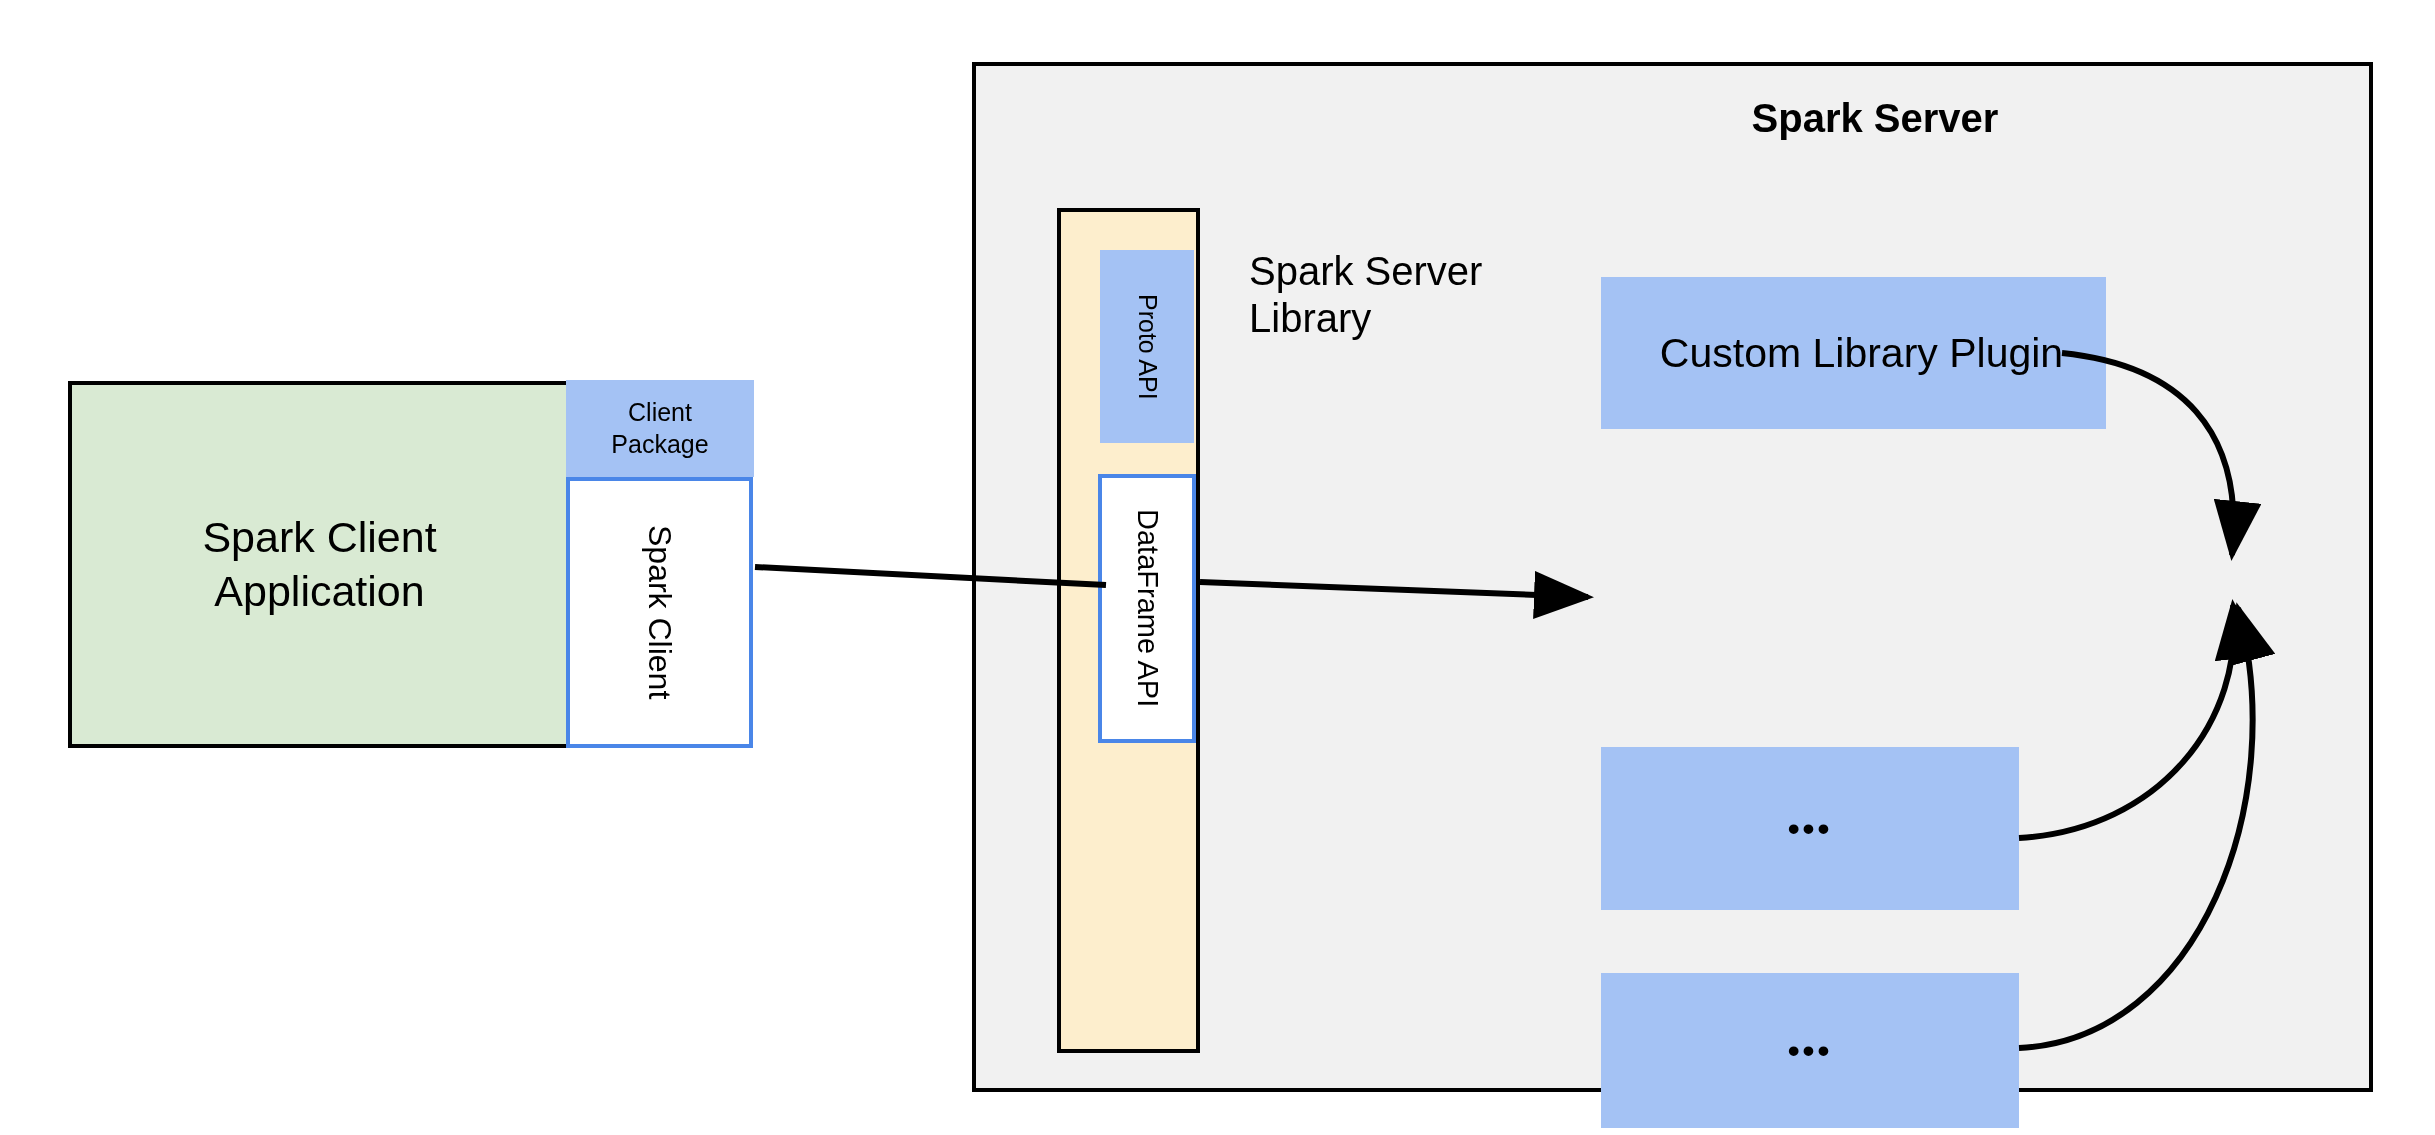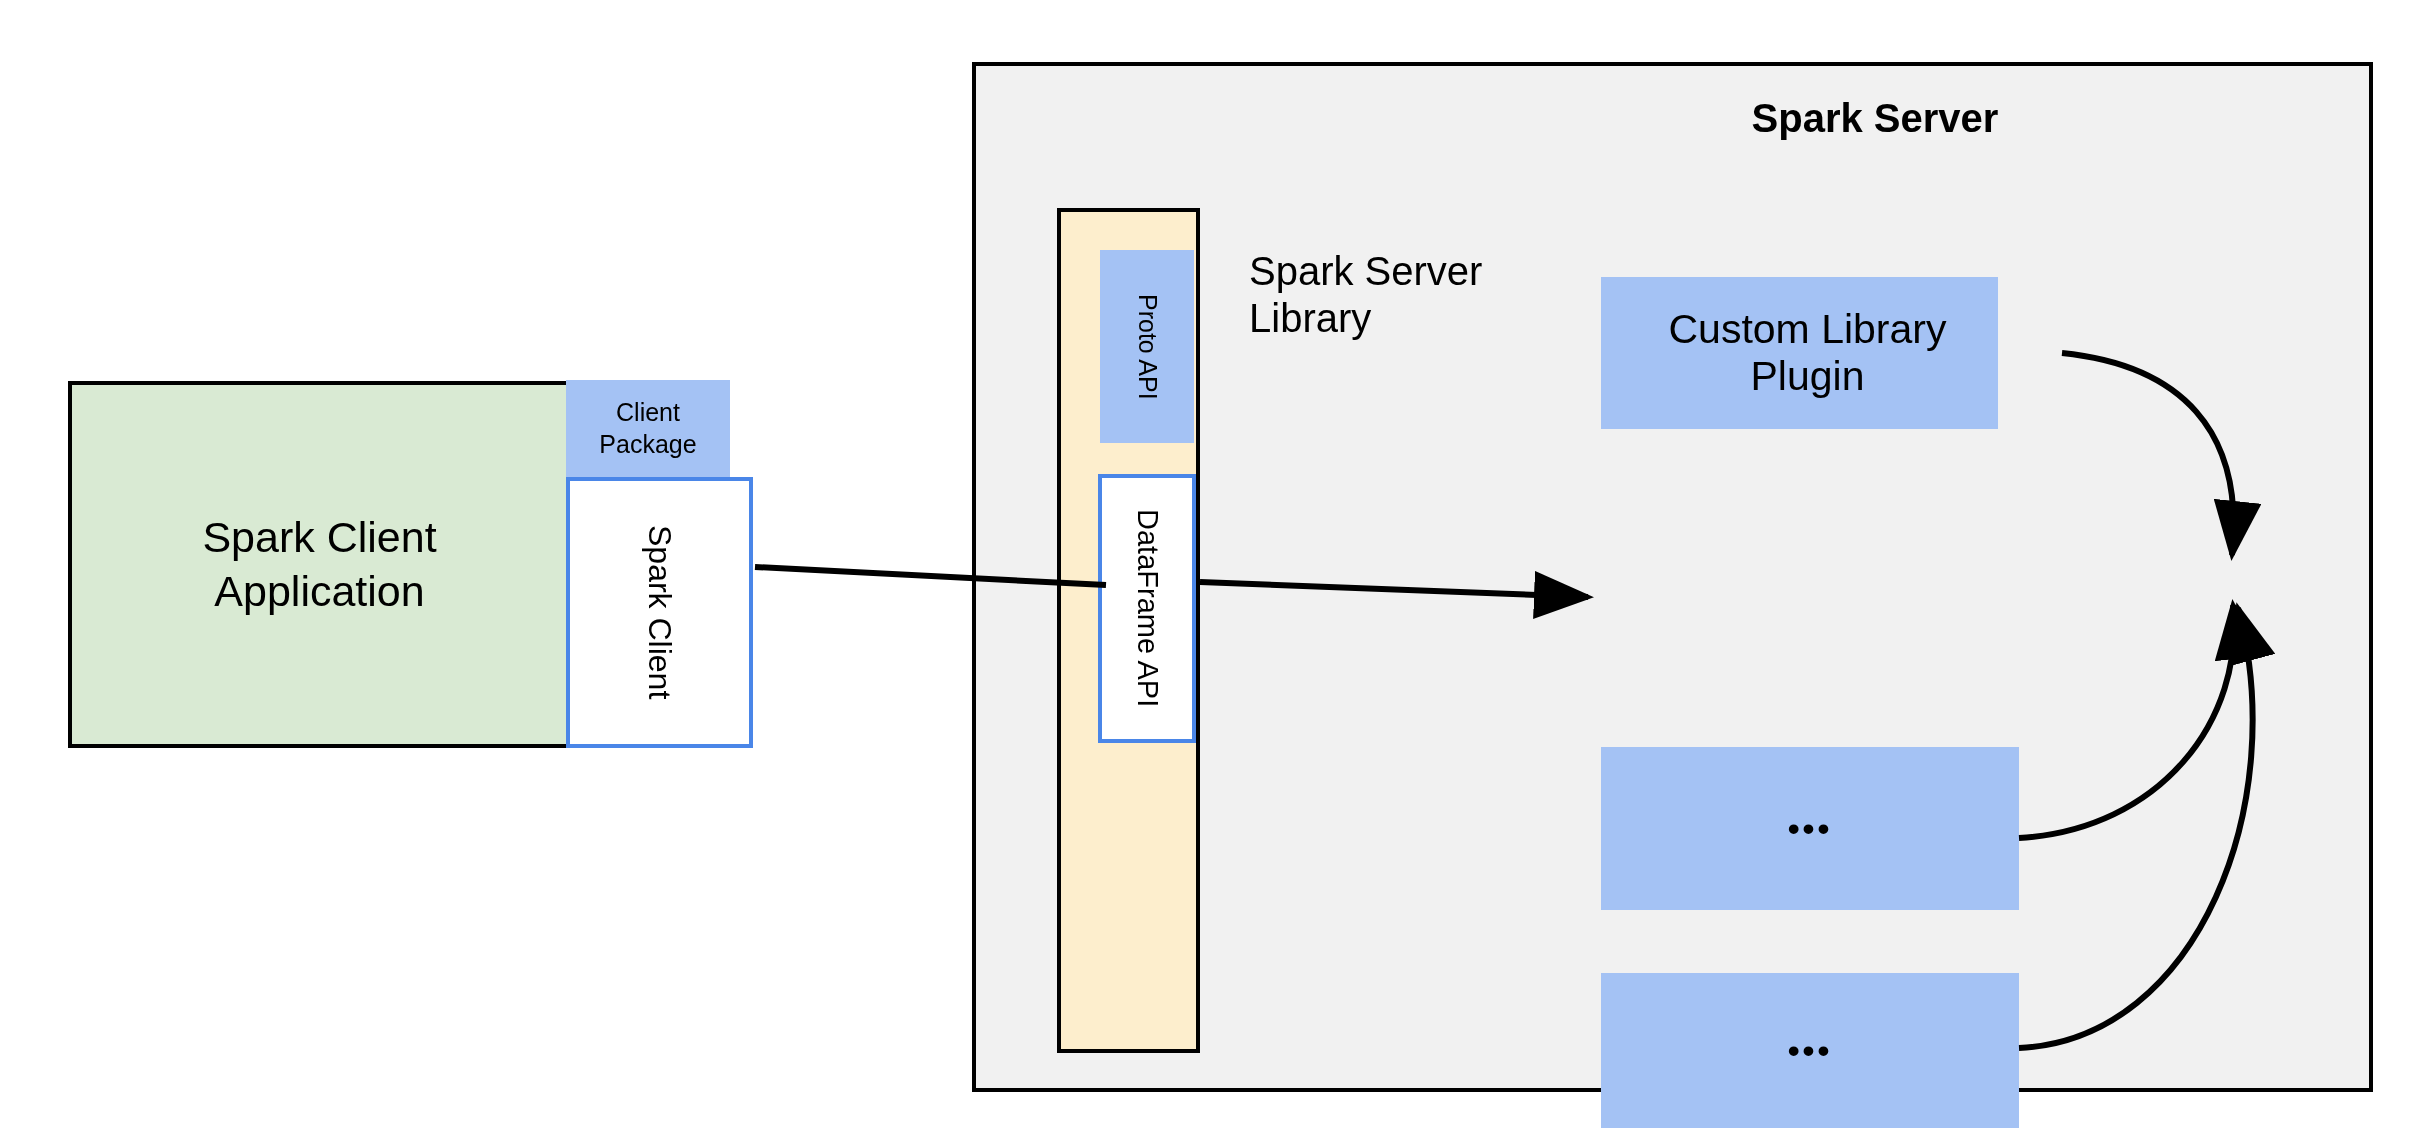--- a/index.html
+++ b/index.html
@@ -43,21 +43,21 @@
     border: 4px solid #000000;
   }
   #client-app-label {
     font-size: 43px;
     color: #000000;
     line-height: 1.25;
     white-space: pre-line;
   }
   #client-package-box {
     left: 566px; top: 380px;
-    width: 164px; height: 97px;
+    width: 188px; height: 97px;
     background: #a4c2f4;
     border: none;
   }
   #client-package-label {
     font-size: 25px;
     line-height: 1.25;
     white-space: pre-line;
   }
   #spark-client-box {
     left: 566px; top: 477px;
@@ -129,21 +129,21 @@
   #dataframe-api-label {
     font-size: 29px;
     writing-mode: vertical-rl;
     text-orientation: mixed;
     white-space: nowrap;
   }
 
   
   #custom-library-plugin-box {
     left: 1601px; top: 277px;
-    width: 397px; height: 152px;
+    width: 505px; height: 152px;
     background: #a4c2f4;
     border: none;
     padding-left: 16px;
   }
   #custom-library-plugin-label { font-size: 41px; }
 
   #spark-core-box {
     left: 1601px; top: 481px;
     width: 446px; height: 212px;
     background: #ffffff;

